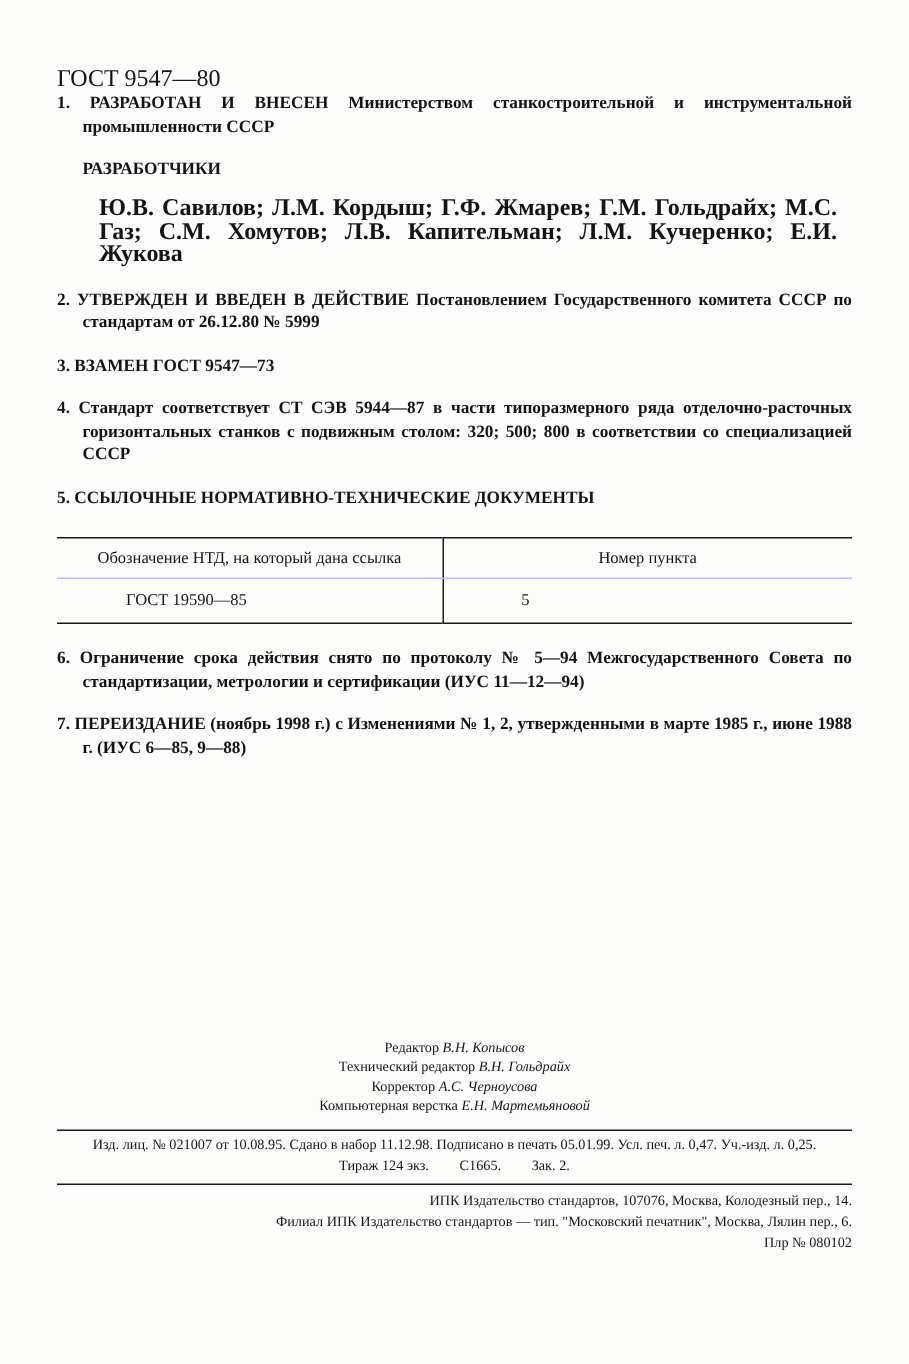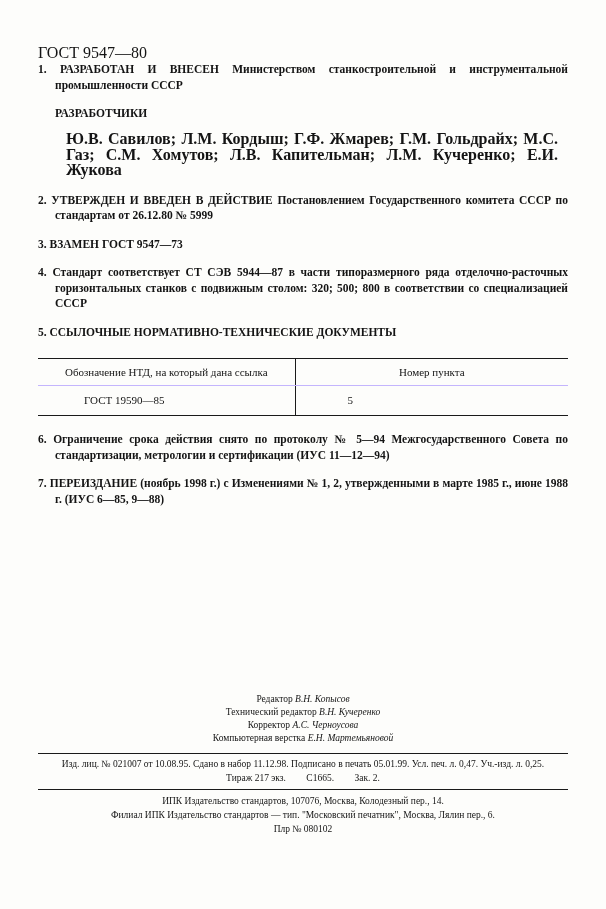--- a/index.html
+++ b/index.html
@@ -79,21 +79,21 @@
     font-size: 9.5px;
     line-height: 13px;
   }
   .credits { text-align: center; margin-bottom: 8px; }
   .credit-name { font-style: italic; }
   .rule { border: 0; border-top: 1px solid #1a1a1a; margin: 3px 0 4px 0; }
   .imprint-line1 { text-align: center; }
   .imprint-line2 { text-align: center; margin-top: 1px; margin-bottom: 4px; }
   .imprint-line2 span { margin: 0 9px; }
   .publisher { text-align: center; margin-top: 5px; }
-  .publisher div { margin-bottom: 1px; }
+  .publisher div { margin-bottom: 1px; text-align: right; }
 </style>
 </head>
 <body>
 
 <div class="page">
 
   <div class="doc-number">ГОСТ 9547—80</div>
 
 
   <div class="item">
@@ -161,37 +161,37 @@
 
 <div class="footer">
 
   <div class="credits">
     <div>
       <span class="credit-role">Редактор</span>
       <span class="credit-name">В.Н. Копысов</span>
     </div>
     <div>
       <span class="credit-role">Технический редактор</span>
-      <span class="credit-name">В.Н. Кучеренко</span>
+      <span class="credit-name">В.Н. Гольдрайх</span>
     </div>
     <div>
       <span class="credit-role">Корректор</span>
       <span class="credit-name">А.С. Черноусова</span>
     </div>
     <div>
       <span class="credit-role">Компьютерная верстка</span>
       <span class="credit-name">Е.Н. Мартемьяновой</span>
     </div>
   </div>
 
   <hr class="rule">
 
   <div class="imprint-line1">Изд. лиц. № 021007 от 10.08.95. Сдано в набор 11.12.98. Подписано в печать 05.01.99. Усл. печ. л. 0,47. Уч.-изд. л. 0,25.</div>
   <div class="imprint-line2">
-    <span>Тираж 217 экз.</span>
+    <span>Тираж 124 экз.</span>
     <span>С1665.</span>
     <span>Зак. 2.</span>
   </div>
 
   <hr class="rule">
 
   <div class="publisher">
     <div>ИПК Издательство стандартов, 107076, Москва, Колодезный пер., 14.</div>
     <div>Филиал ИПК Издательство стандартов — тип. "Московский печатник", Москва, Лялин пер., 6.</div>
     <div>Плр № 080102</div>

